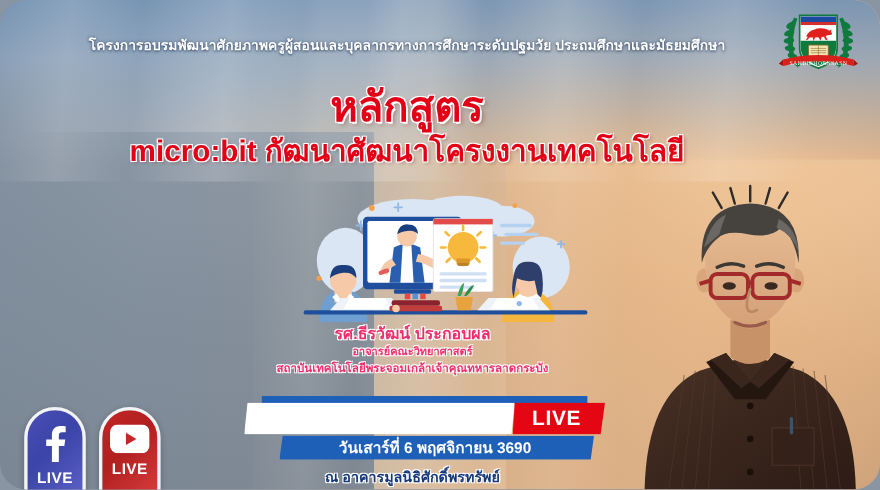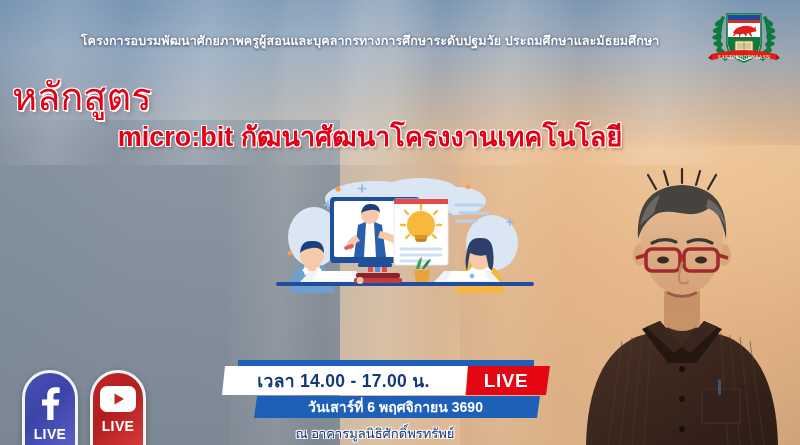--- a/index.html
+++ b/index.html
@@ -5,21 +5,21 @@
   * { margin:0; padding:0; box-sizing:border-box; }
   html,body { width:800px; height:445px; overflow:hidden; }
   body {
     font-family:"Liberation Sans","DejaVu Sans",sans-serif;
     position:relative;
     background:#8a95a3;
   }
 
   
   #poster {
-    position:absolute; inset:0; width:800px; height:445px; overflow:hidden;
+    position:absolute; inset:0; width:800px; height:445px; overflow:hidden;border-radius:24px;
   }
   .bg-base {
     position:absolute; inset:0;
     background:
       linear-gradient(100deg,
         #7d8b9c 0%, #8f9aa8 10%, #a4adb8 20%, #b6b6b4 32%,
         #c9b7a4 44%, #d9b897 55%, #e4bb93 66%, #e8bf96 78%,
         #ddb189 88%, #c9a07c 100%);
   }
   .bg-top-blue {
@@ -92,22 +92,22 @@
   }
 
   
   .logo {
     position:absolute; right:18px; top:6px; width:76px; height:62px;
   }
   .logo svg { display:block; width:76px; height:62px; }
 
   
   .title-main {
-    position:absolute; left:12px; top:66px; width:740px; text-align:left;
-    font-size:38px; font-weight:normal; color:#e30016;
+    position:absolute; left:0; top:66px; width:740px; text-align:center;
+    font-size:38px; font-weight:bold; color:#e30016;
     text-shadow:1.5px 1.5px 0 #ffffff, -1px -1px 0 #ffffff,
                 1px -1px 0 #ffffff, -1px 1px 0 #ffffff,
                 3px 3px 4px rgba(120,30,20,.35);
     white-space:nowrap;
   }
   .title-sub {
     position:absolute; left:0; top:115px; width:740px; text-align:center;
     font-size:27px; font-weight:bold; color:#e30016;
     text-shadow:1.2px 1.2px 0 #ffffff, -1px -1px 0 #ffffff,
                 1px -1px 0 #ffffff, -1px 1px 0 #ffffff,
@@ -173,21 +173,21 @@
     background:#1e60b8;
     clip-path:polygon(3px 0, 286px 0, 283px 22px, 0 22px);
   }
   .date-text {
     position:absolute; left:254px; top:396px; width:283px; height:22px;
     display:flex; align-items:center; justify-content:center;
     font-size:14px; font-weight:bold; color:#ffffff; white-space:nowrap;
   }
   .venue-text {
     position:absolute; left:185px; top:423px; width:380px; text-align:center;
-    font-size:13px; font-weight:normal; color:#14387a;
+    font-size:13px; font-weight:bold; color:#14387a;
     text-shadow:1px 1px 0 #fff, -1px -1px 0 #fff, 1px -1px 0 #fff, -1px 1px 0 #fff;
     white-space:nowrap;
   }
 
   
   .pill {
     position:absolute; width:56px; height:80px;
     border-radius:28px 28px 6px 6px;
     border:3px solid #f1f3f5;
     display:flex; flex-direction:column; align-items:center;
@@ -468,25 +468,29 @@
 
         <path d="M104 100 q-5 14 -2 19 q3 3 8 0" stroke="#b98a62" stroke-width="2.4" fill="none" stroke-linecap="round"></path>
 
         <path d="M90 130 q14 7 28 0" stroke="#9a5a4a" stroke-width="2.8" fill="none" stroke-linecap="round"></path>
 
         <path d="M86 140 q18 10 36 0 q-18 16 -36 0 Z" fill="#c79169" opacity=".5"></path>
       </g>
     </svg>
   </div>
 
+  <div class="speaker">
+    <div class="sp-name">รศ.ธีรวัฒน์ ประกอบผล</div>
+    <div class="sp-role">อาจารย์คณะวิทยาศาสตร์</div>
+    <div class="sp-inst">สถาบันเทคโนโลยีพระจอมเกล้าเจ้าคุณทหารลาดกระบัง</div>
+  </div>
 
   <div class="blue-strip-top"></div>
   <div class="time-band">
     <div class="time-white"></div>
-    <div class="time-text">เวลา 14.00 - 17.00 น.</div>
     <div class="live-badge"></div>
     <div class="live-text">LIVE</div>
   </div>
   <div class="date-band"></div>
   <div class="date-text">วันเสาร์ที่ 6 พฤศจิกายน 3690</div>
   <div class="venue-text">ณ อาคารมูลนิธิศักดิ์พรทรัพย์</div>
 
   <div class="pill pill-fb">
     <span class="fb-glyph">
       <svg viewBox="0 0 24 34" xmlns="http://www.w3.org/2000/svg">

